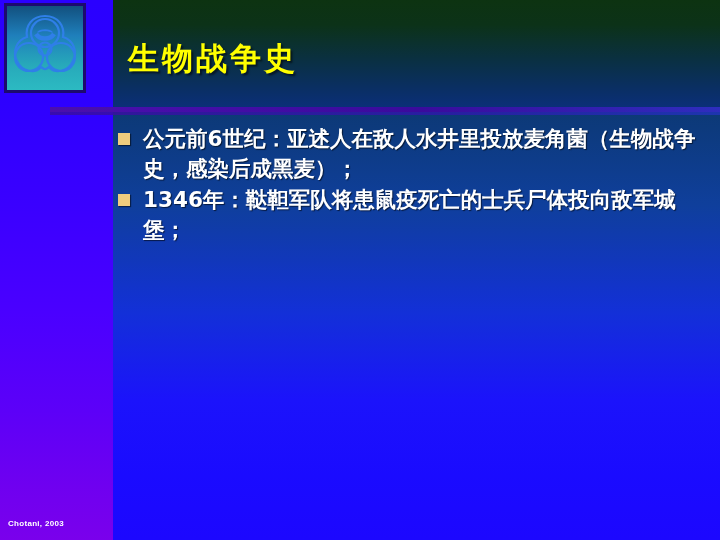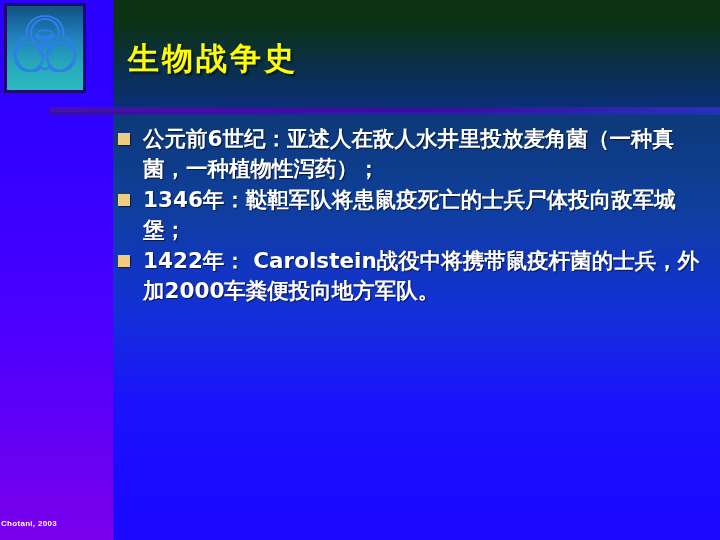--- a/index.html
+++ b/index.html
@@ -143,21 +143,21 @@
     font-size: 21.5px;
     line-height: 30px;
     font-weight: bold;
     text-shadow: 1px 1px 1px rgba(0,0,0,.6);
     letter-spacing: 0px;
   }
 
   
   .credit {
     position: absolute;
-    left: 1px;
+    left: 8px;
     top: 519px;
     font-family: "Liberation Sans", sans-serif;
     font-size: 8px;
     font-weight: bold;
     color: #ffffff;
     letter-spacing: .3px;
   }
 </style>
 </head>
 <body>
@@ -203,32 +203,28 @@
     <div class="d1"></div>
     <div class="d2"></div>
   </div>
 
   <div class="title">生物战争史</div>
 
   <div class="bullets">
 
     <div class="bullet-row">
       <span class="bullet-marker"></span>
-      <span class="bullet-text">公元前6世纪：亚述人在敌人水井里投放麦角菌（一种真菌，一种植物性泻药）；</span>
+      <span class="bullet-text">公元前6世纪：亚述人在敌人水井里投放麦角菌（生物战争史，感染后成黑麦）；</span>
     </div>
 
 
 
     <div class="bullet-row">
       <span class="bullet-marker"></span>
       <span class="bullet-text">1346年：鞑靼军队将患鼠疫死亡的士兵尸体投向敌军城堡；</span>
     </div>
 
-    <div class="bullet-row">
-      <span class="bullet-marker"></span>
-      <span class="bullet-text">1422年： Carolstein战役中将携带鼠疫杆菌的士兵，外加2000车粪便投向地方军队。</span>
-    </div>
 
   </div>
 
   <div class="credit">Chotani, 2003</div>
 
 </div>
 
 </body></html>

